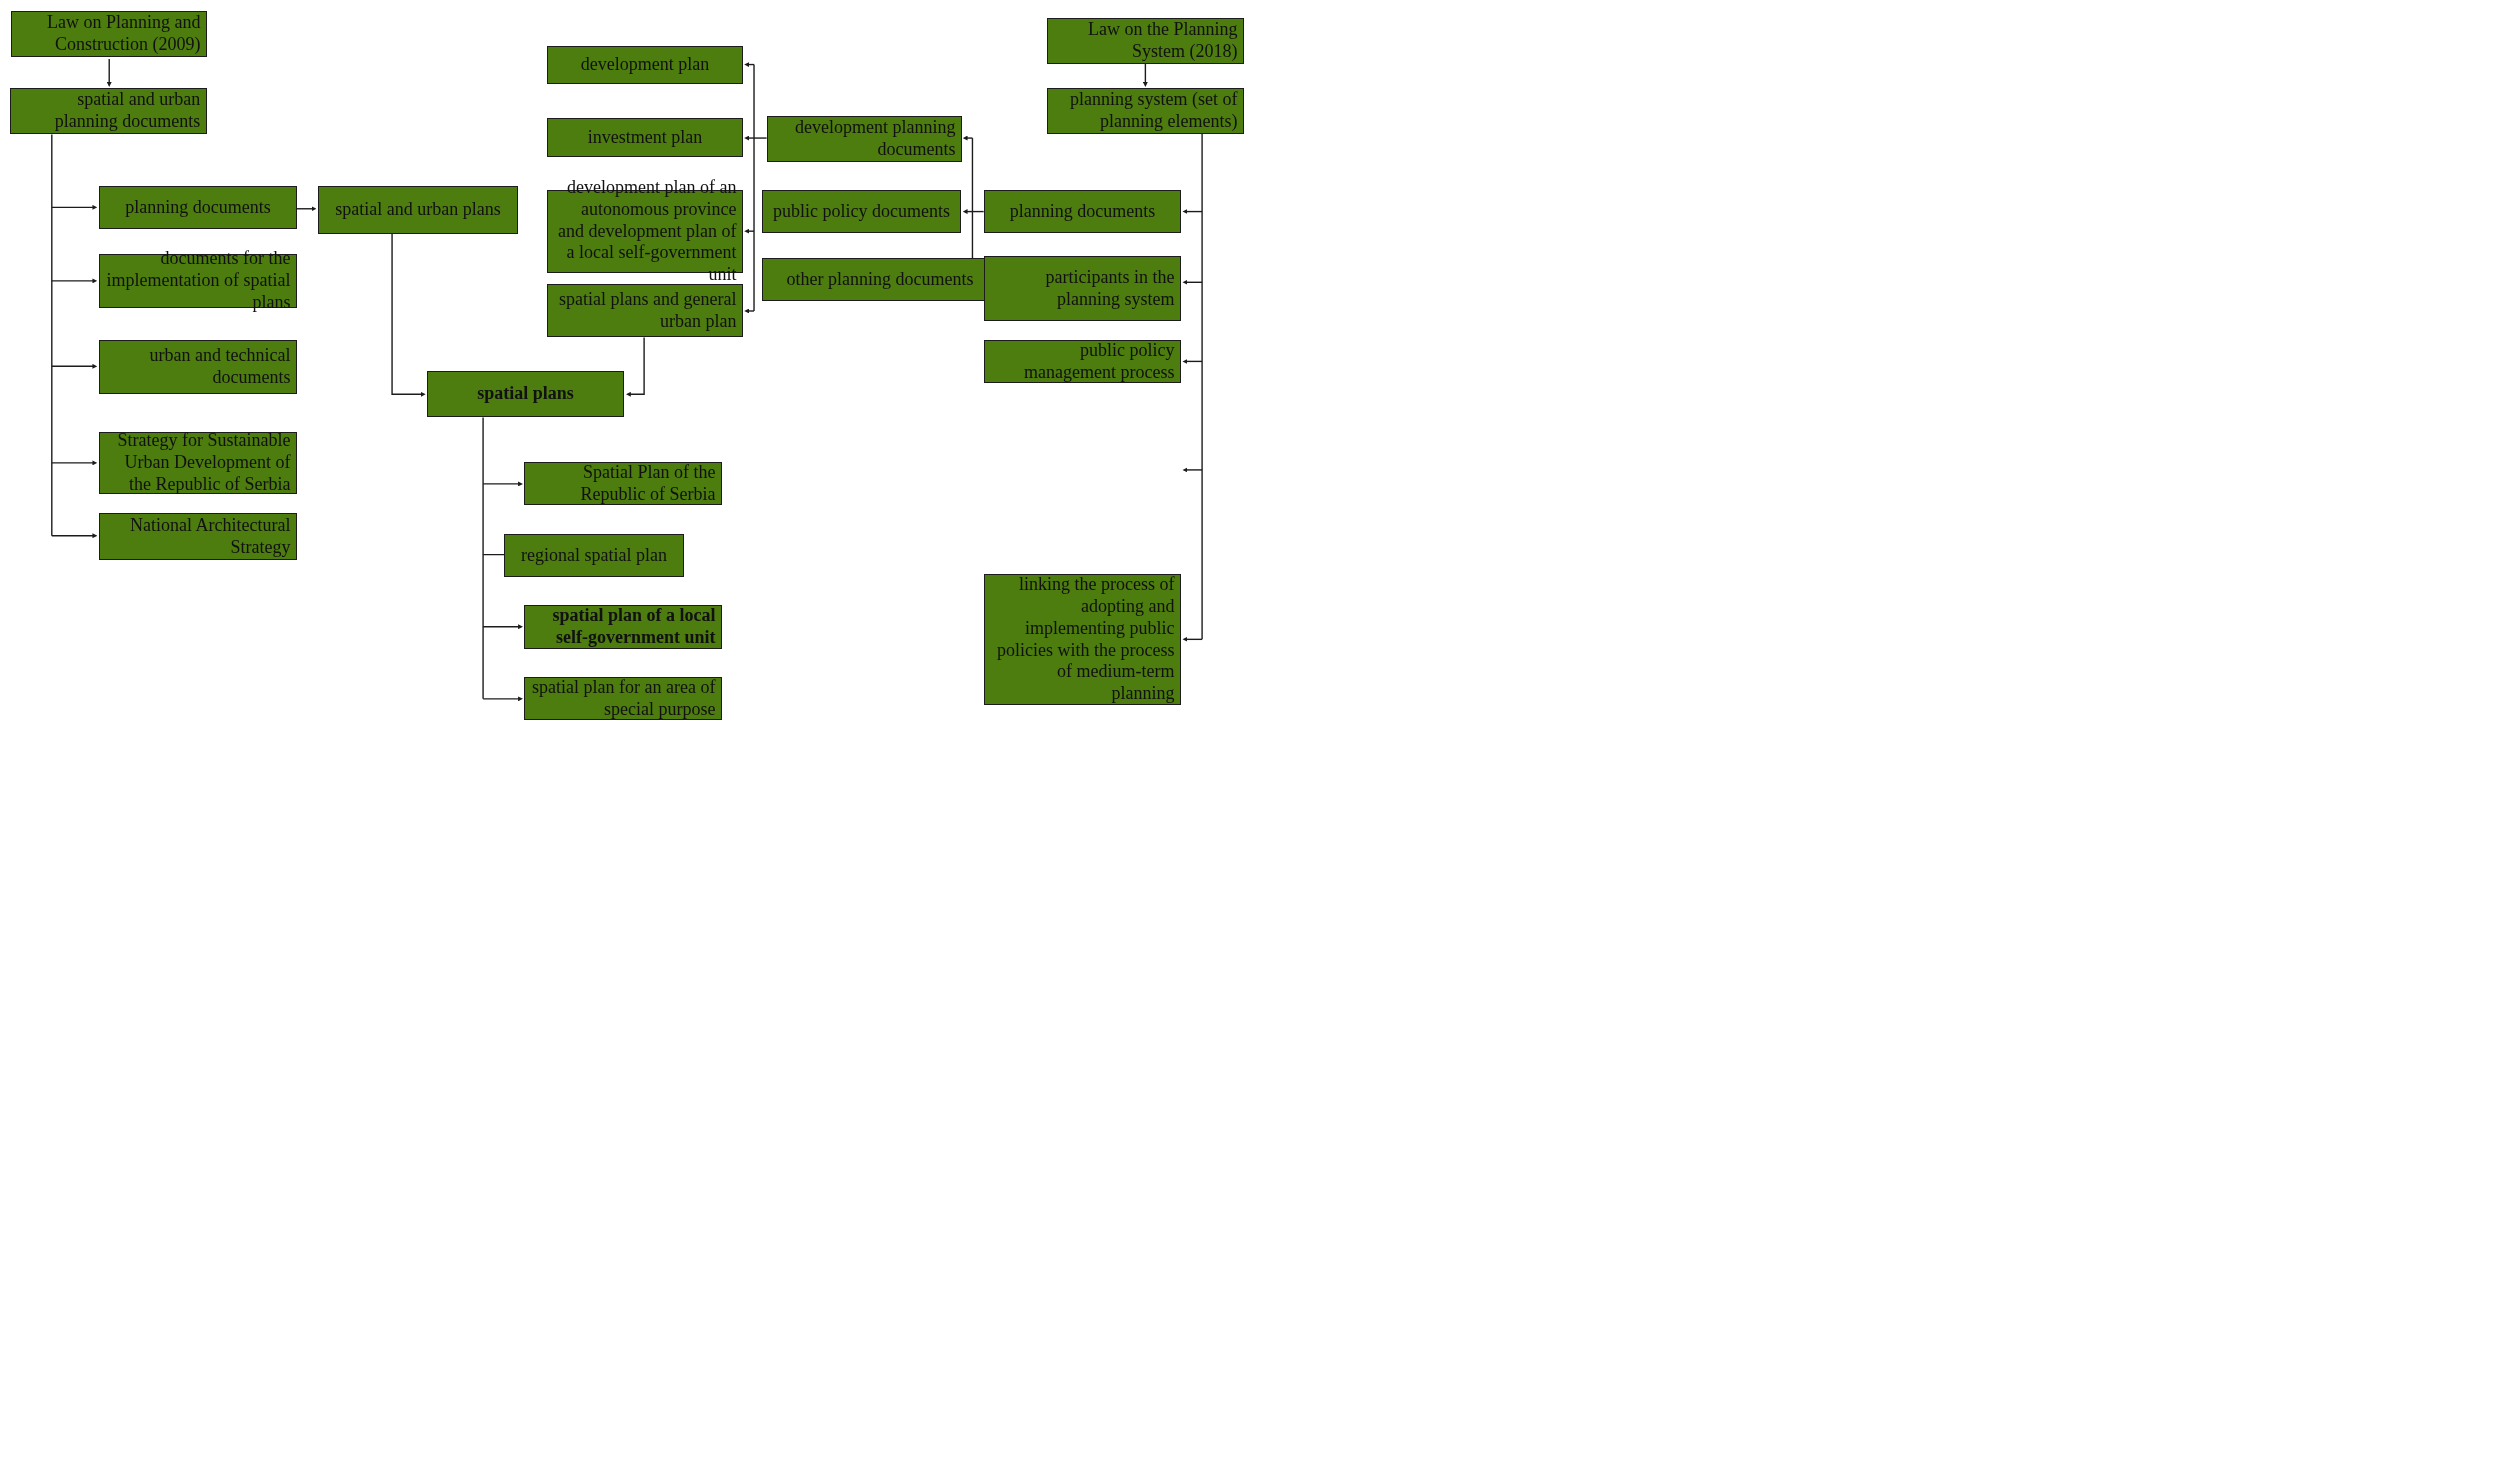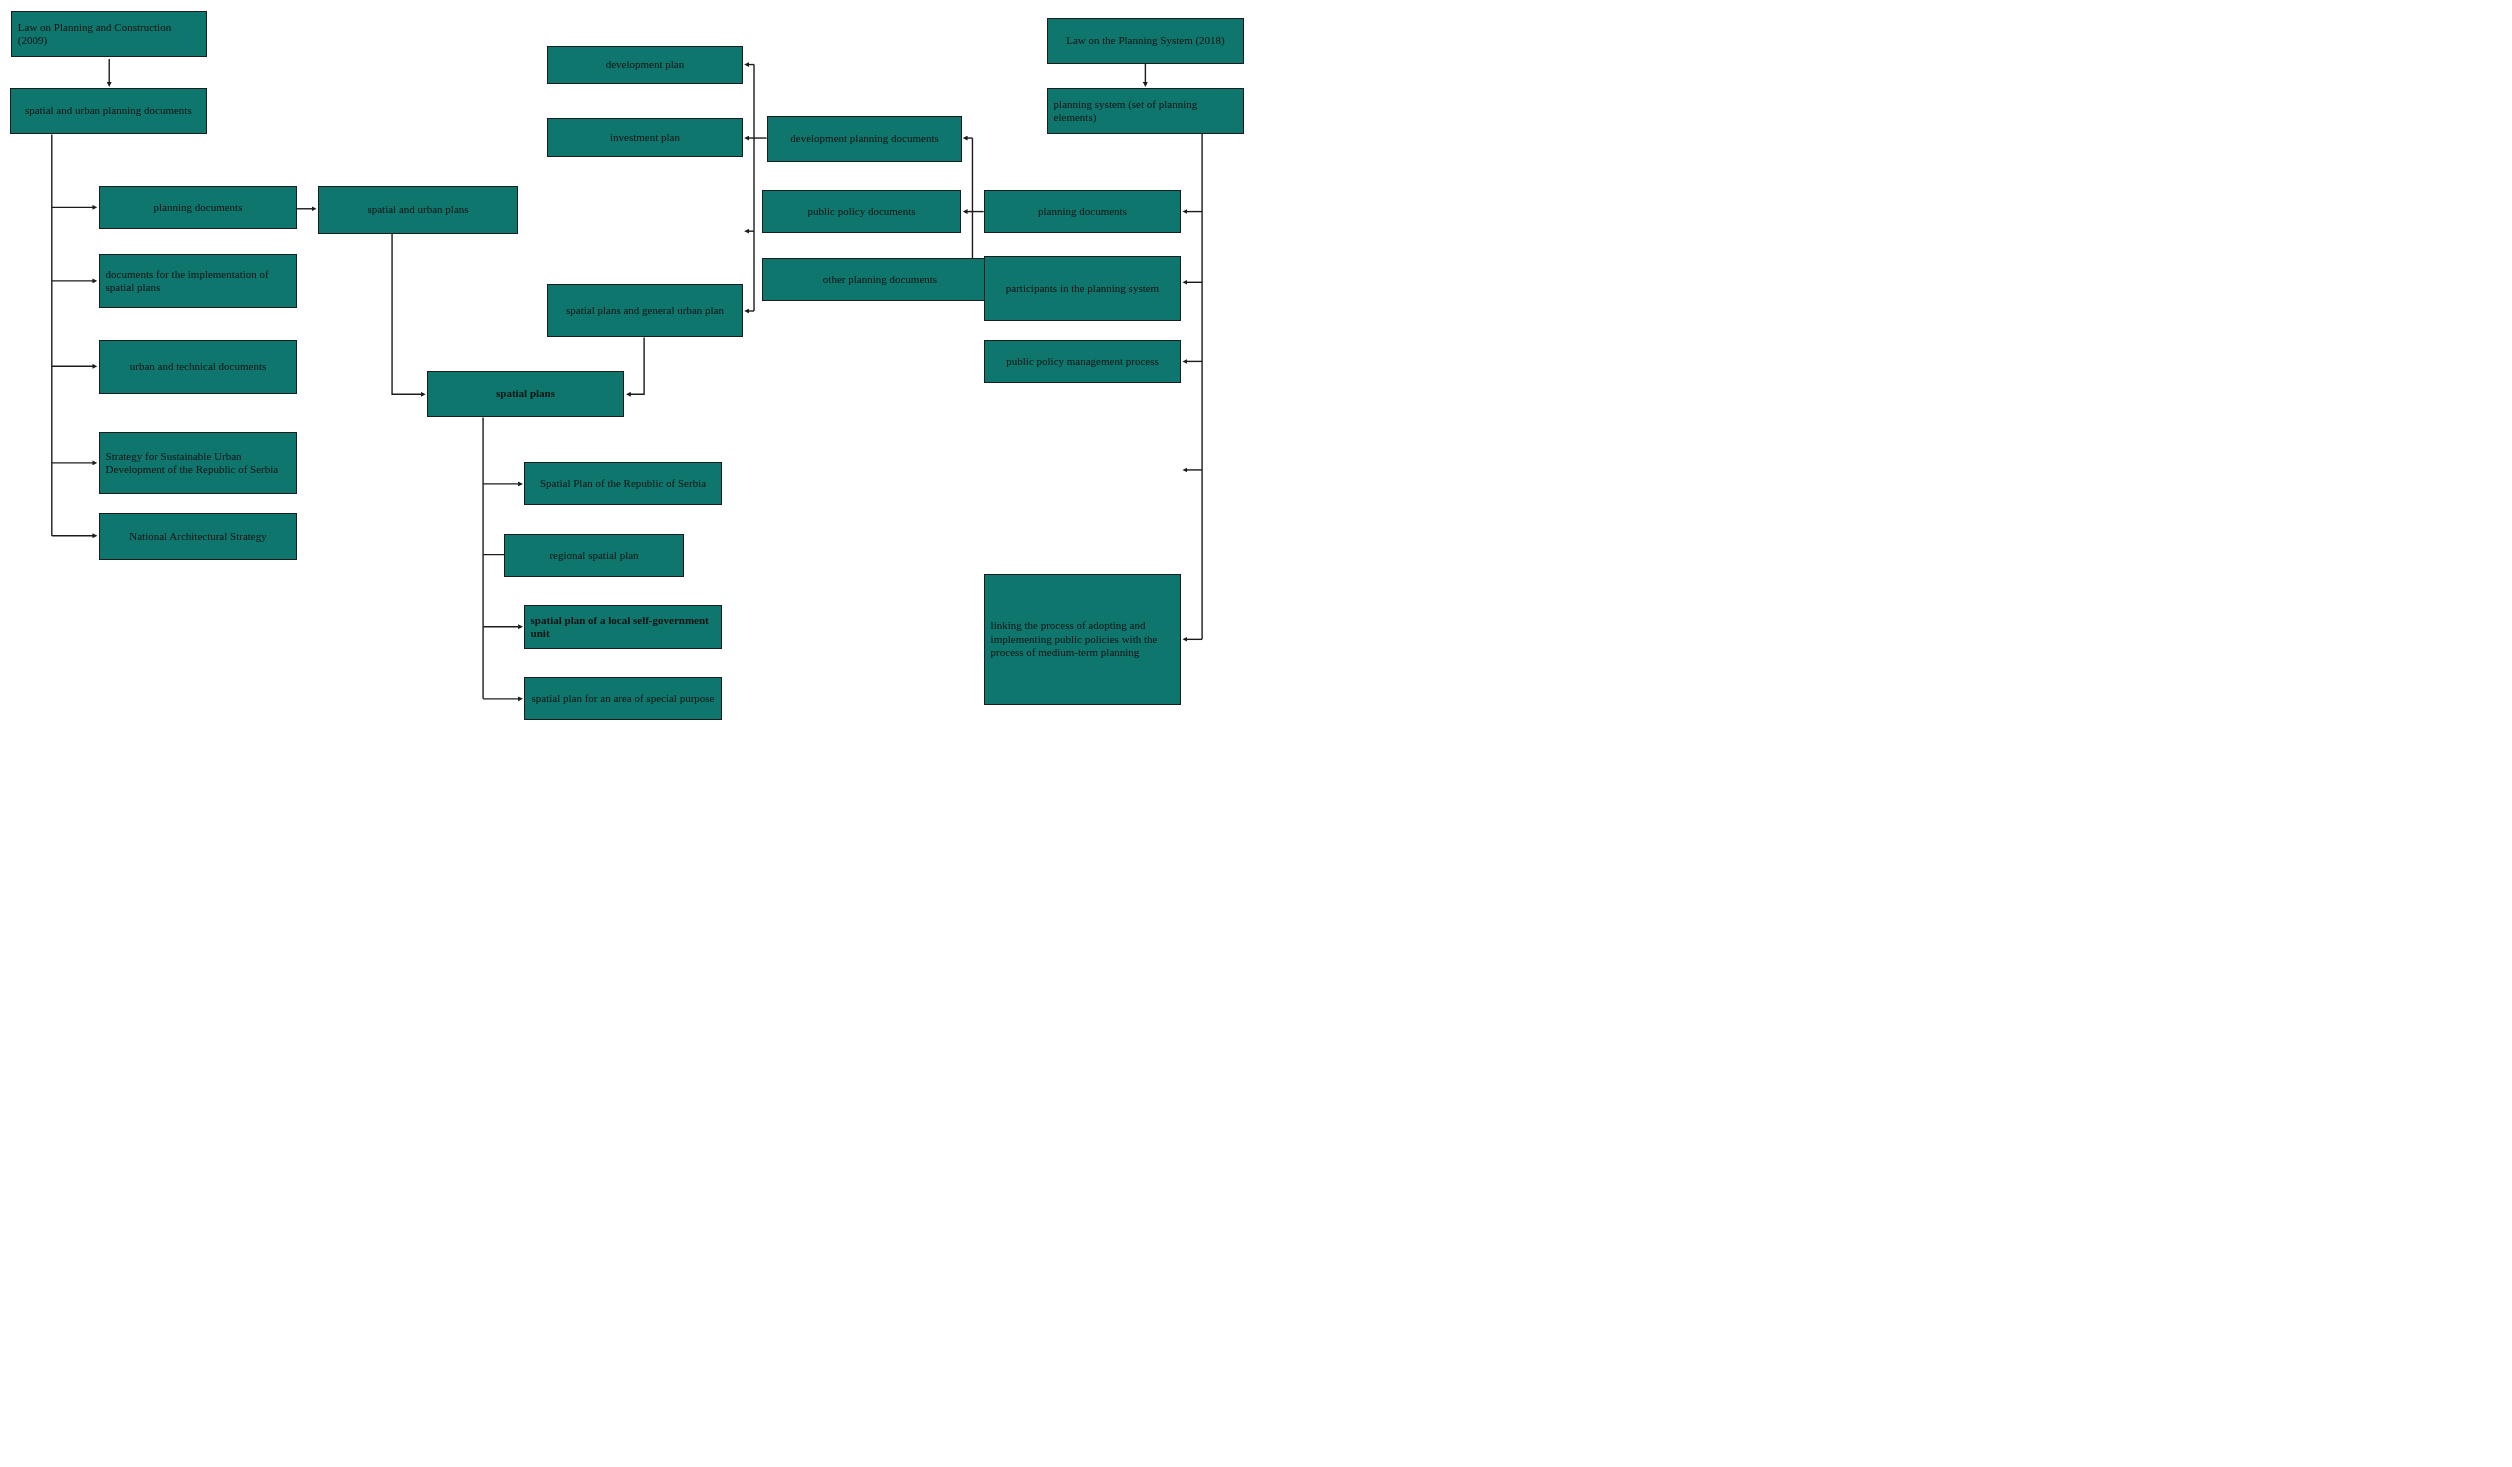--- a/index.html
+++ b/index.html
@@ -1,22 +1,22 @@
 <!DOCTYPE html>
 <html style="font-size:11.2px"><head>
 <meta charset="utf-8">
 <title>Planning system diagram</title>
 <style>
   html,body{margin:0;padding:0;background:#ffffff;}
   #stage{position:relative;width:1256px;height:734px;background:#ffffff;
          font-family:"Liberation Serif","DejaVu Serif",serif;color:#111;}
   .wires{position:absolute;left:0;top:0;z-index:1;}
-  .node{position:absolute;z-index:2;box-sizing:border-box;background:#0f766e;
+  .node{position:absolute;z-index:2;box-sizing:border-box;background:#4d7c0f;
         border:1.4px solid #1c1c1c;display:flex;align-items:center;justify-content:center;
-        text-align:left;padding:2.1px 5.6px;font-size:11px;line-height:1.22;}
+        text-align:right;padding:2.1px 5.6px;font-size:18px;line-height:1.22;}
   .node.bold{font-weight:bold;}
   .node span{display:block;}
 </style>
 </head>
 <body>
 
 <div id="stage">
 
   <svg class="wires" width="1256" height="734" viewBox="0 0 1794 1048">
     <defs>
@@ -85,20 +85,23 @@
   <div class="node" style="left:318px;top:186px;width:200px;height:48px">
     <span>spatial and urban plans</span>
     </div>
 
   <div class="node" style="left:547px;top:46px;width:196px;height:38px">
     <span>development plan</span>
     </div>
   <div class="node" style="left:547px;top:118px;width:196px;height:39px">
     <span>investment plan</span>
     </div>
+  <div class="node" style="left:547px;top:190px;width:196px;height:83px">
+    <span>development plan of an autonomous province and development plan of a local self-government unit</span>
+    </div>
   <div class="node" style="left:547px;top:284px;width:196px;height:53px">
     <span>spatial plans and general urban plan</span>
     </div>
 
   <div class="node" style="left:767px;top:116px;width:195px;height:46px">
     <span>development planning documents</span>
     </div>
   <div class="node" style="left:762px;top:190px;width:199px;height:43px">
     <span>public policy documents</span>
     </div>

